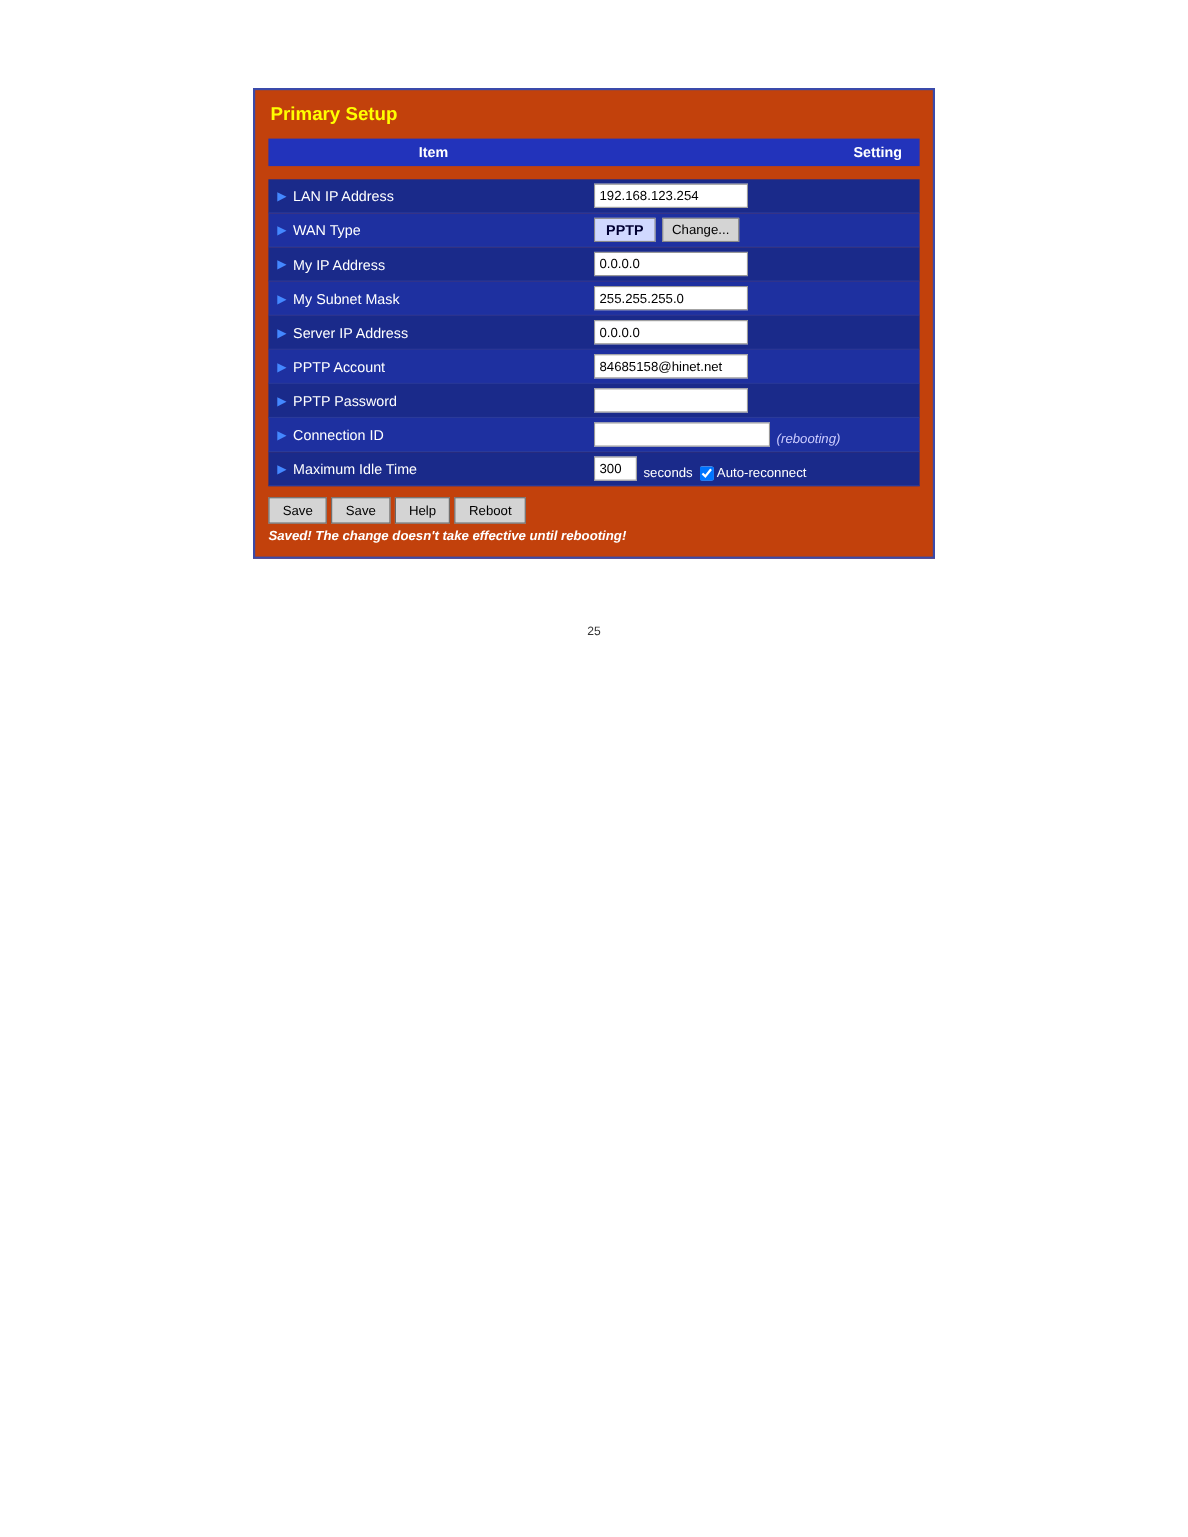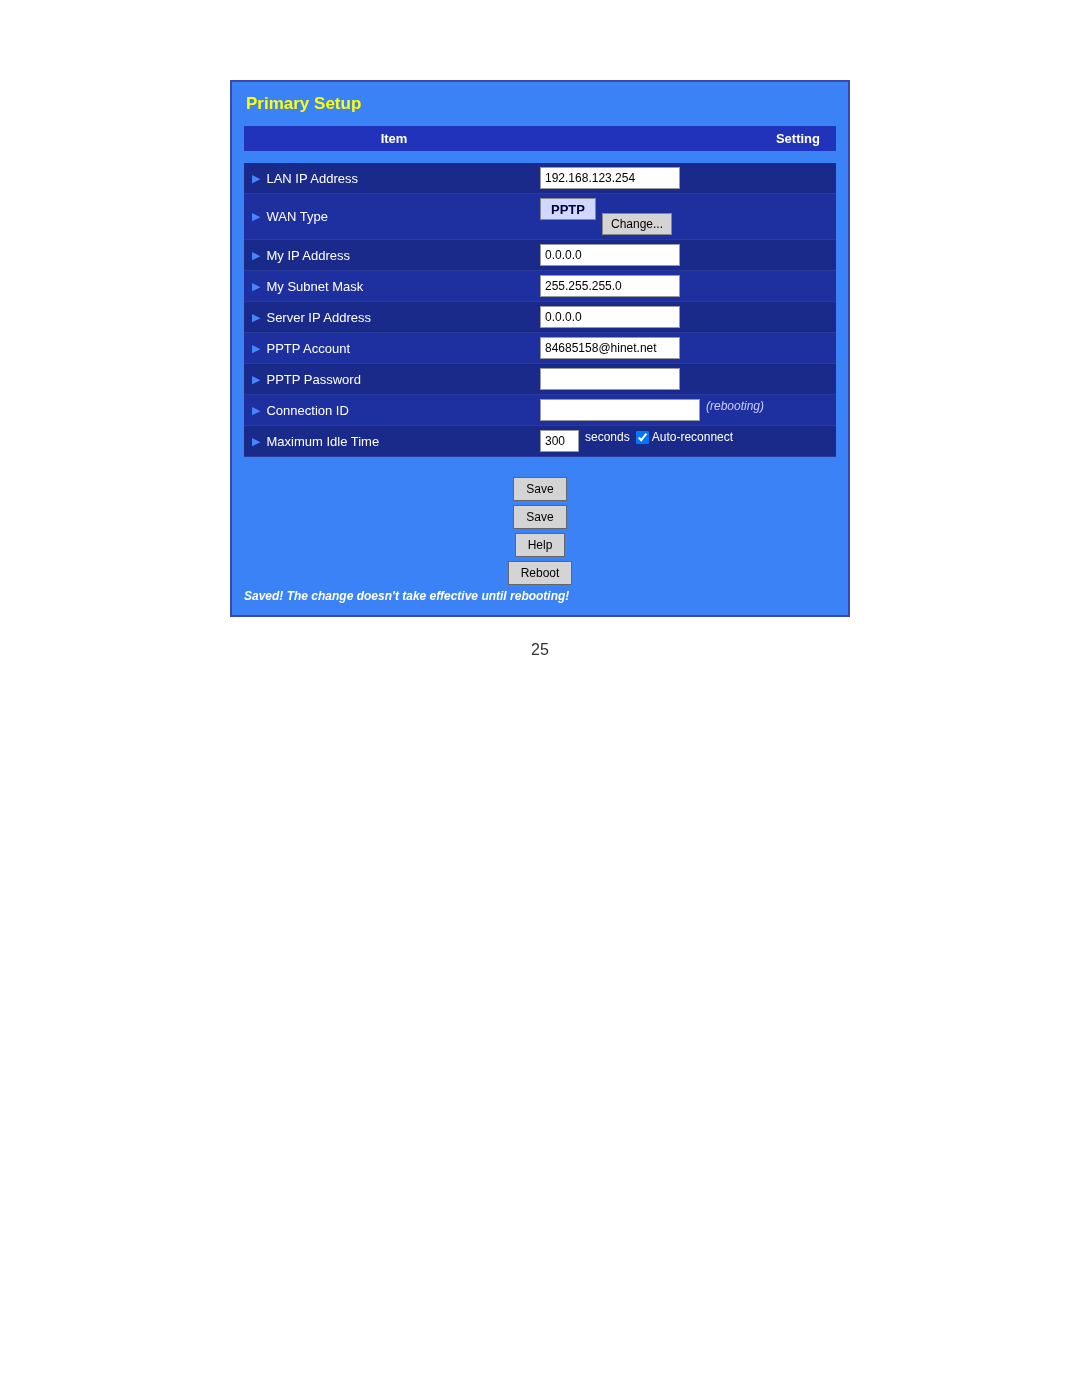--- a/index.html
+++ b/index.html
@@ -13,21 +13,21 @@
       align-items: center;
       min-height: 1397px;
       padding: 80px 0 40px 0;
     }
 
     .page-container {
       width: 620px;
     }
 
     .panel {
-      background: #3b82f6;
+      background: #c2410c;
       border: 2px solid #3a4aaa;
       padding: 12px;
     }
 
     .panel-title {
       color: #ffff00;
       font-size: 17px;
       font-weight: bold;
       margin-bottom: 12px;
       padding-left: 2px;
@@ -81,21 +81,21 @@
 
     .row-arrow {
       color: #4488ff;
       font-size: 11px;
       margin-right: 2px;
     }
 
     .row-setting {
       flex: 1;
       display: flex;
-      align-items: flex-start;
+      align-items: flex-end;
       gap: 6px;
     }
 
     .text-input {
       background: #ffffff;
       border: 1px solid #999;
       padding: 2px 4px;
       font-size: 12px;
       height: 22px;
       width: 140px;
@@ -113,21 +113,20 @@
       align-items: center;
     }
 
     .change-btn {
       background: #d4d4d4;
       border: 1px solid #888;
       padding: 2px 8px;
       font-size: 12px;
       cursor: pointer;
       height: 22px;
-      margin-top: 15px;
     }
 
     .optional-text {
       color: #ccccff;
       font-size: 12px;
       font-style: italic;
     }
 
     .seconds-text {
       color: #ffffff;
@@ -142,46 +141,45 @@
       color: #ffffff;
       font-size: 12px;
       display: flex;
       align-items: center;
       gap: 3px;
     }
 
     .button-row {
       display: flex;
       gap: 4px;
-      margin-top: 20px;
-      align-items: center;
-      flex-direction: column;
+      margin-top: 10px;
+      align-items: center;
     }
 
     .action-btn {
       background: #d4d4d4;
       border: 1px solid #666;
       padding: 3px 12px;
       font-size: 12px;
       cursor: pointer;
       height: 24px;
     }
 
     .status-text {
       color: #ffffff;
       font-size: 12px;
       margin-top: 4px;
       font-style: italic;
       font-weight: bold;
     }
 
     .page-number {
-      margin-top: 24px;
+      margin-top: 60px;
       color: #333;
-      font-size: 16px;
+      font-size: 11px;
       text-align: center;
     }
   </style>
 </head>
 <body>
 
 <div class="page-container">
   <div class="panel">
     <div class="panel-title">Primary Setup</div>
 

